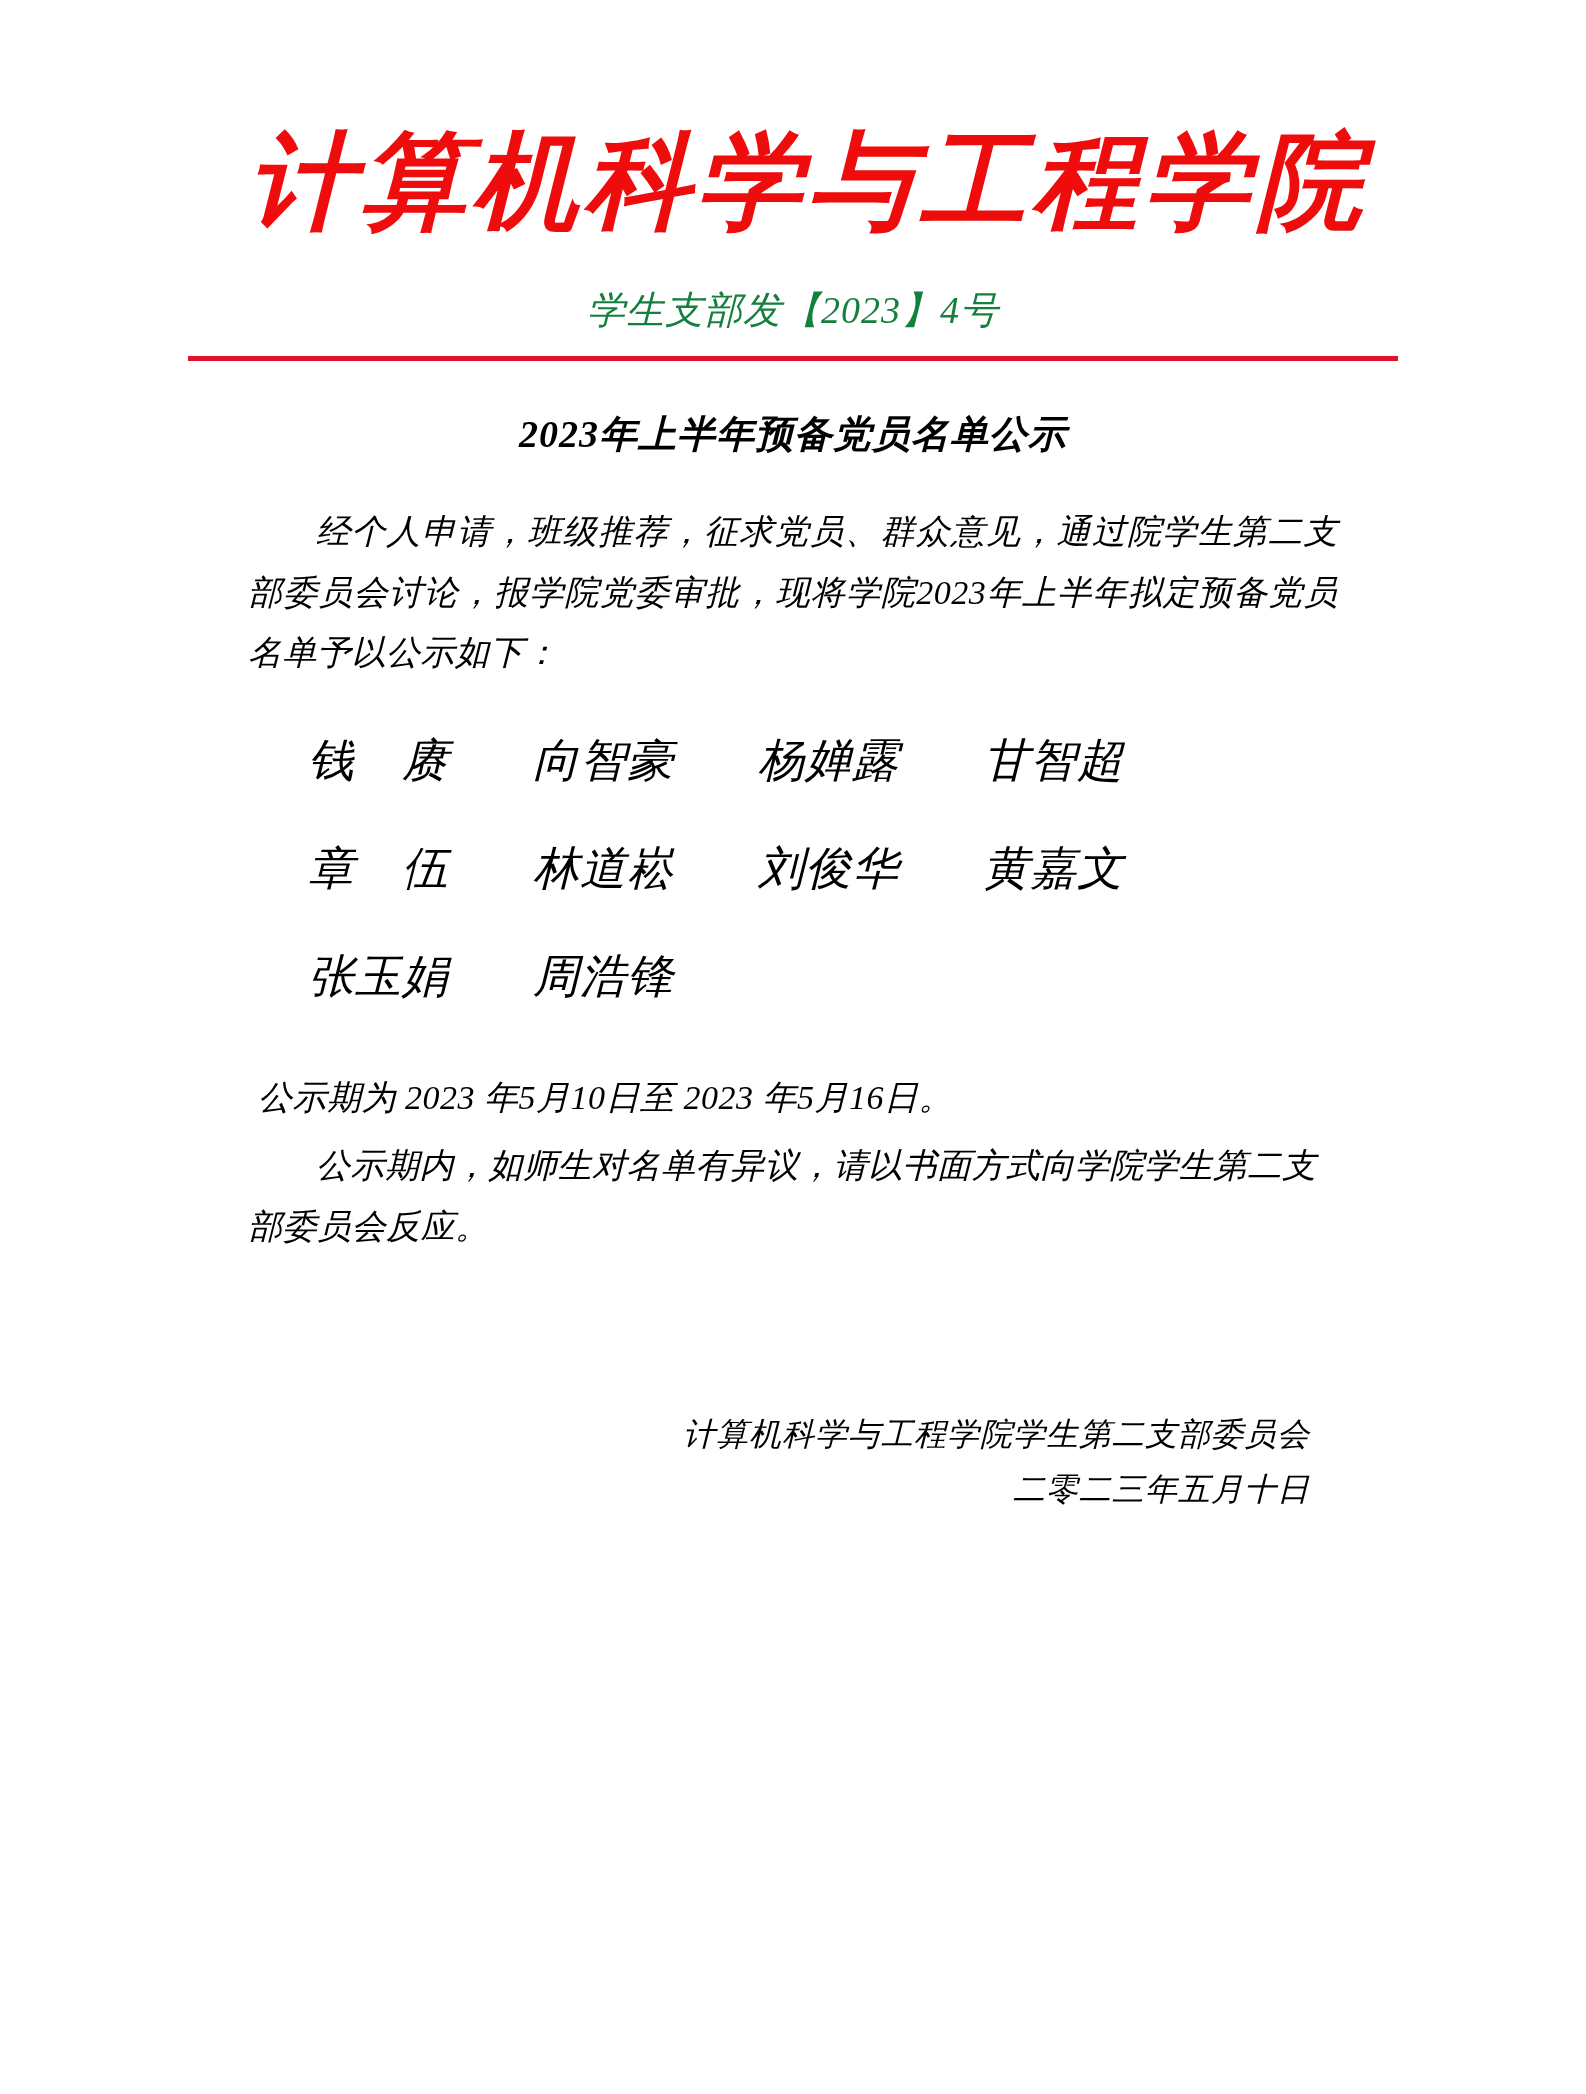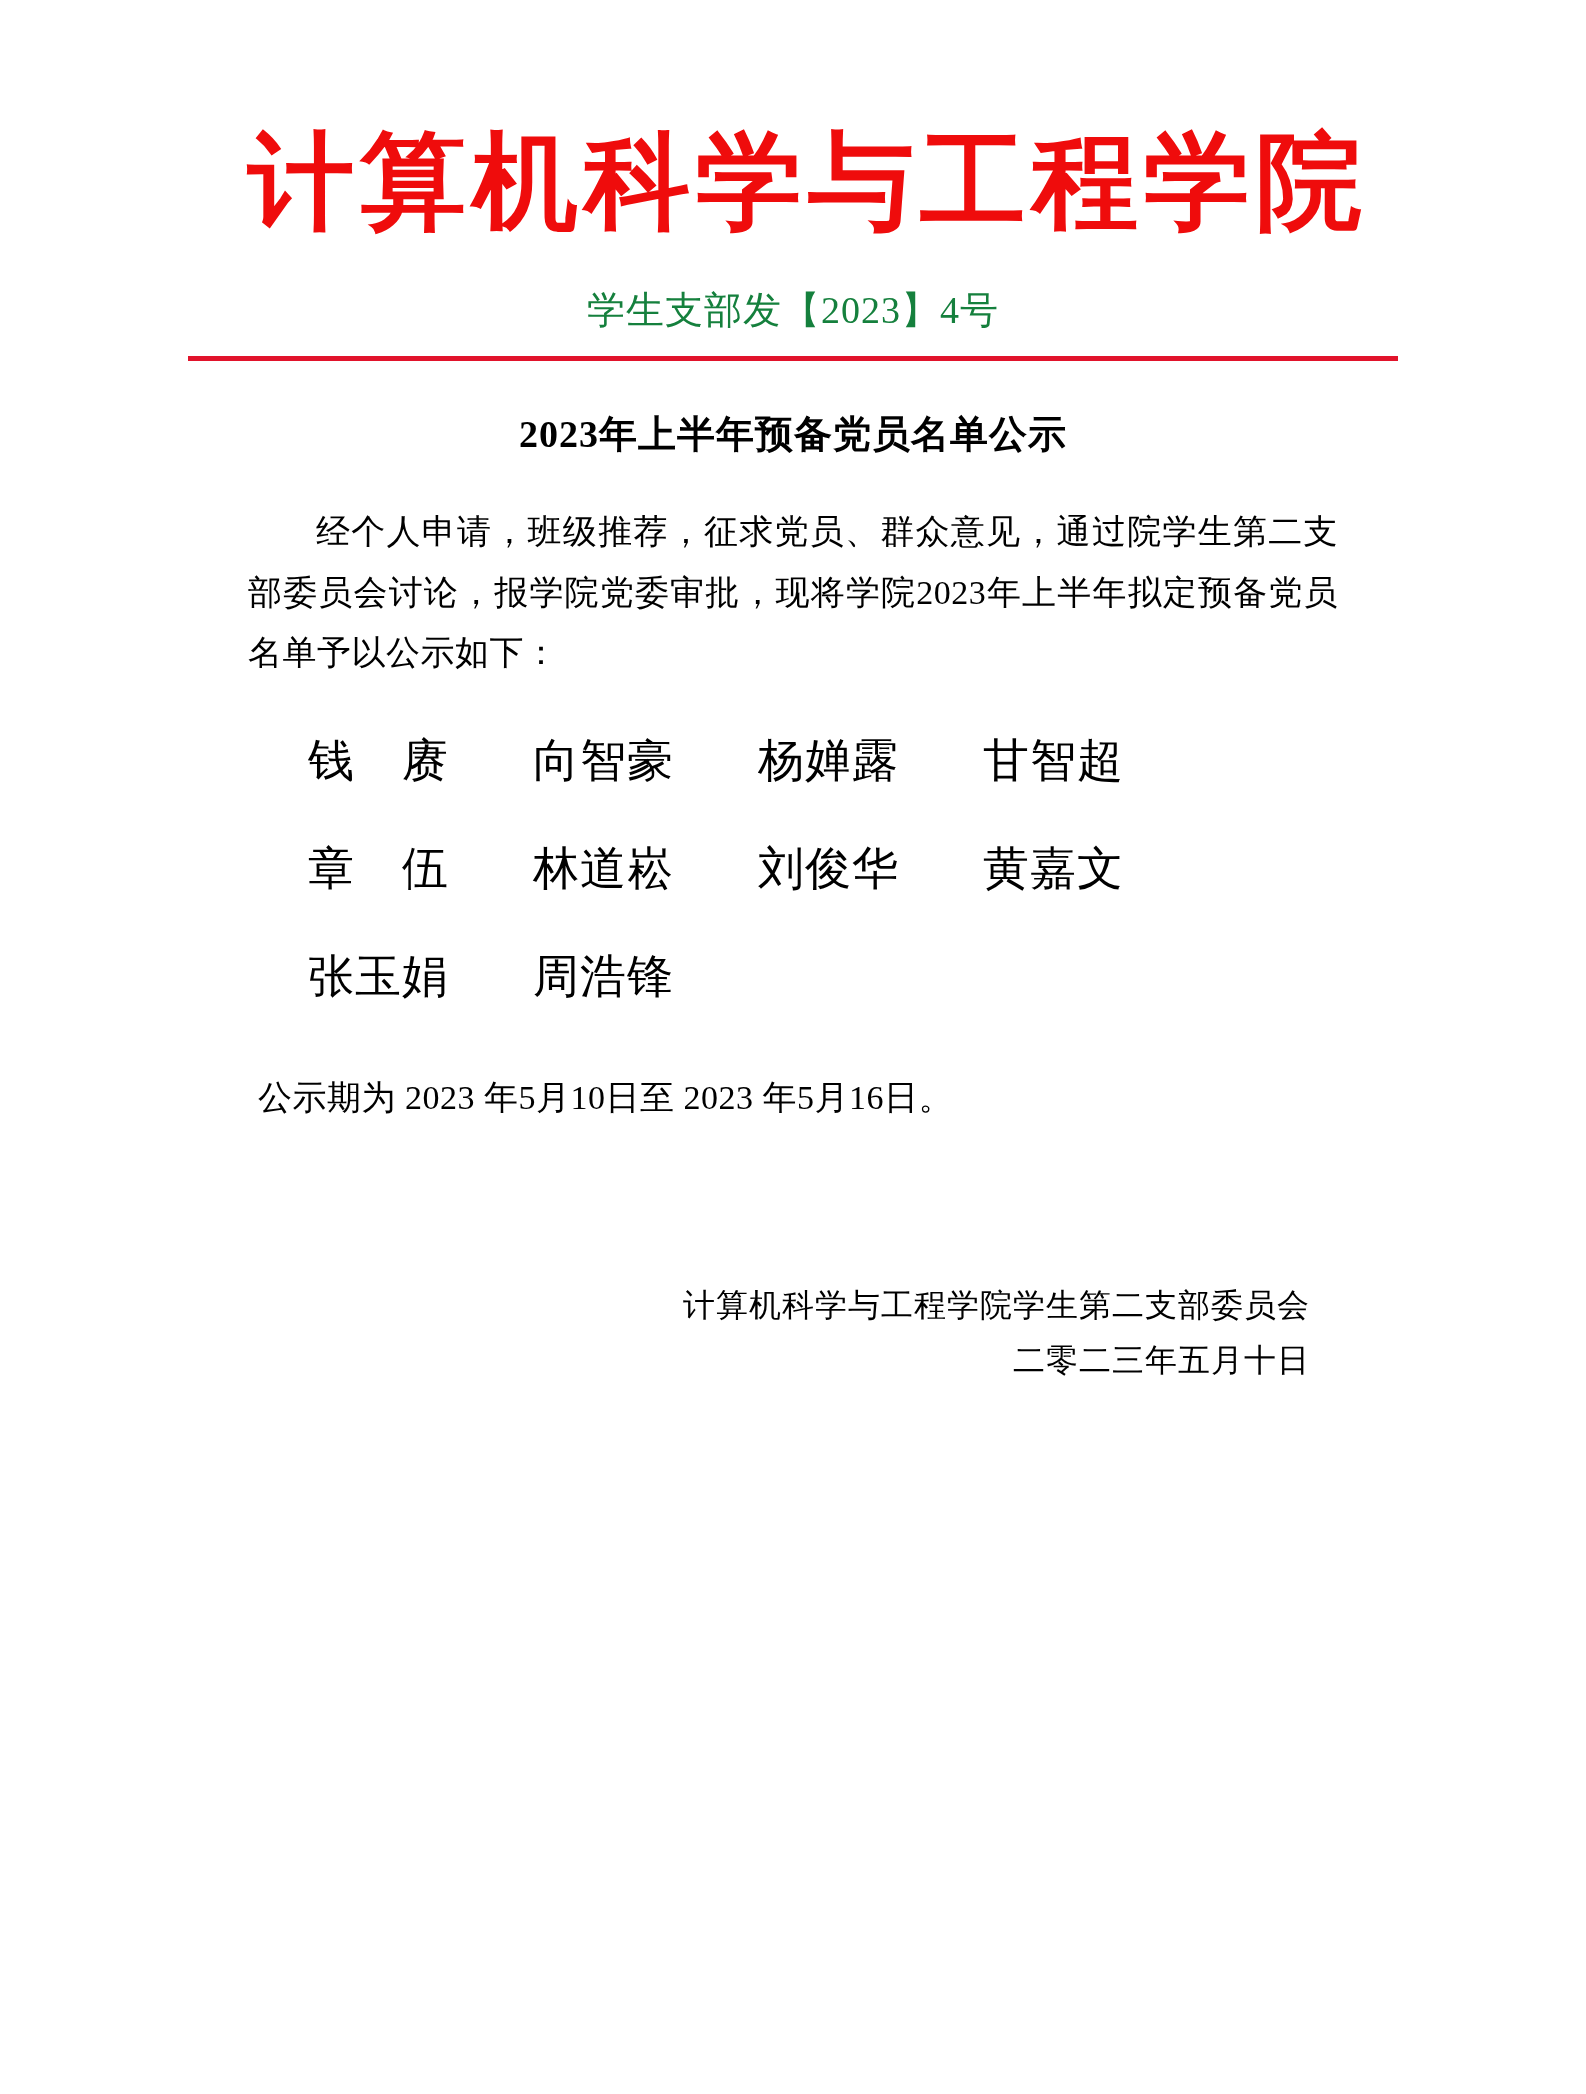--- a/index.html
+++ b/index.html
@@ -14,20 +14,21 @@
     color: #000000;
     position: relative;
     overflow: hidden;
   }
   .page {
     width: 1586px;
     height: 1724px;
     box-sizing: border-box;
     padding: 0 248px;
     position: relative;
+    font-style: italic;
   }
   
   .letterhead {
     text-align: center;
     padding-top: 118px;
   }
   .letterhead-line {
     color: #ef0c0c;
     font-family: "DejaVu Serif", "Liberation Serif", serif;
     font-weight: bold;
@@ -152,20 +153,21 @@
     <div class="name-row">
       <div class="name-cell">张玉娟</div>
       <div class="name-cell">周浩锋</div>
       <div class="name-cell"></div>
       <div class="name-cell"></div>
     </div>
   </div>
 
   <div class="notice">
     <p class="first">公示期为 2023 年5月10日至 2023 年5月16日。</p>
+    <p class="indent">公示期内，如师生对名单有异议，请以书面方式向学院学生第二支部委员会反应。</p>
   </div>
 
   <div class="signature">
     <div>计算机科学与工程学院学生第二支部委员会</div>
     <div>二零二三年五月十日</div>
   </div>
 
 </div>
 
 </body></html>

